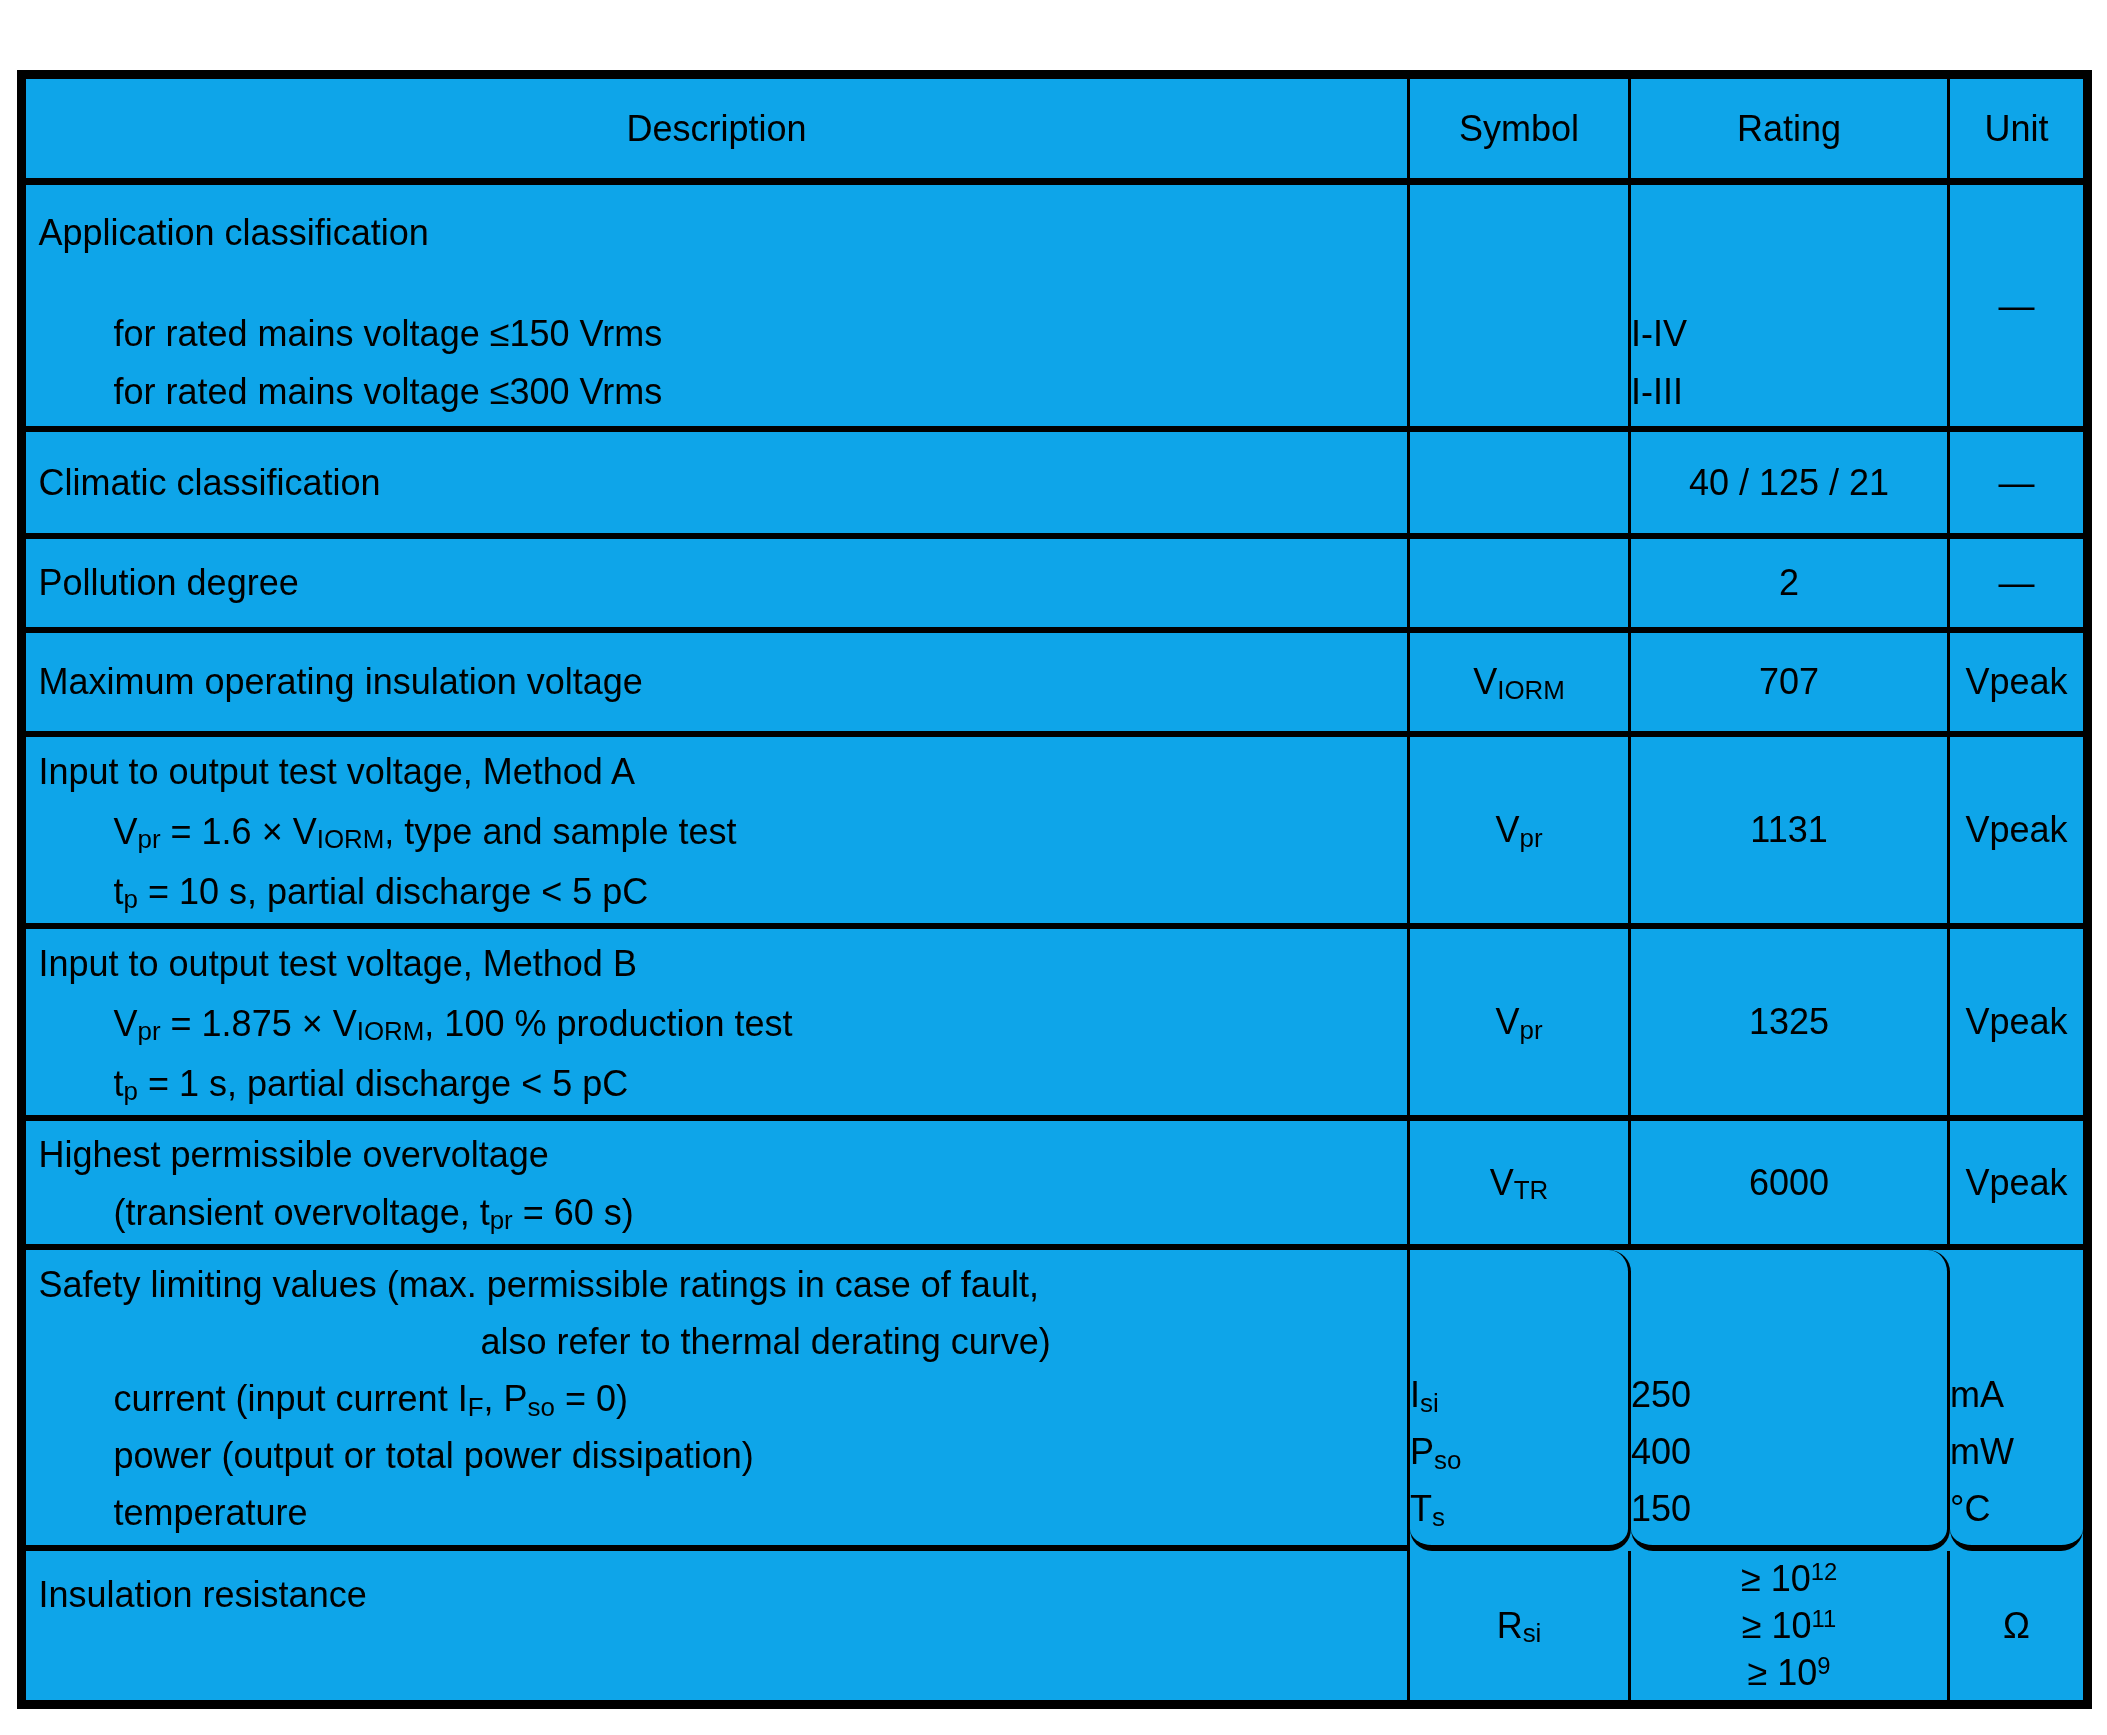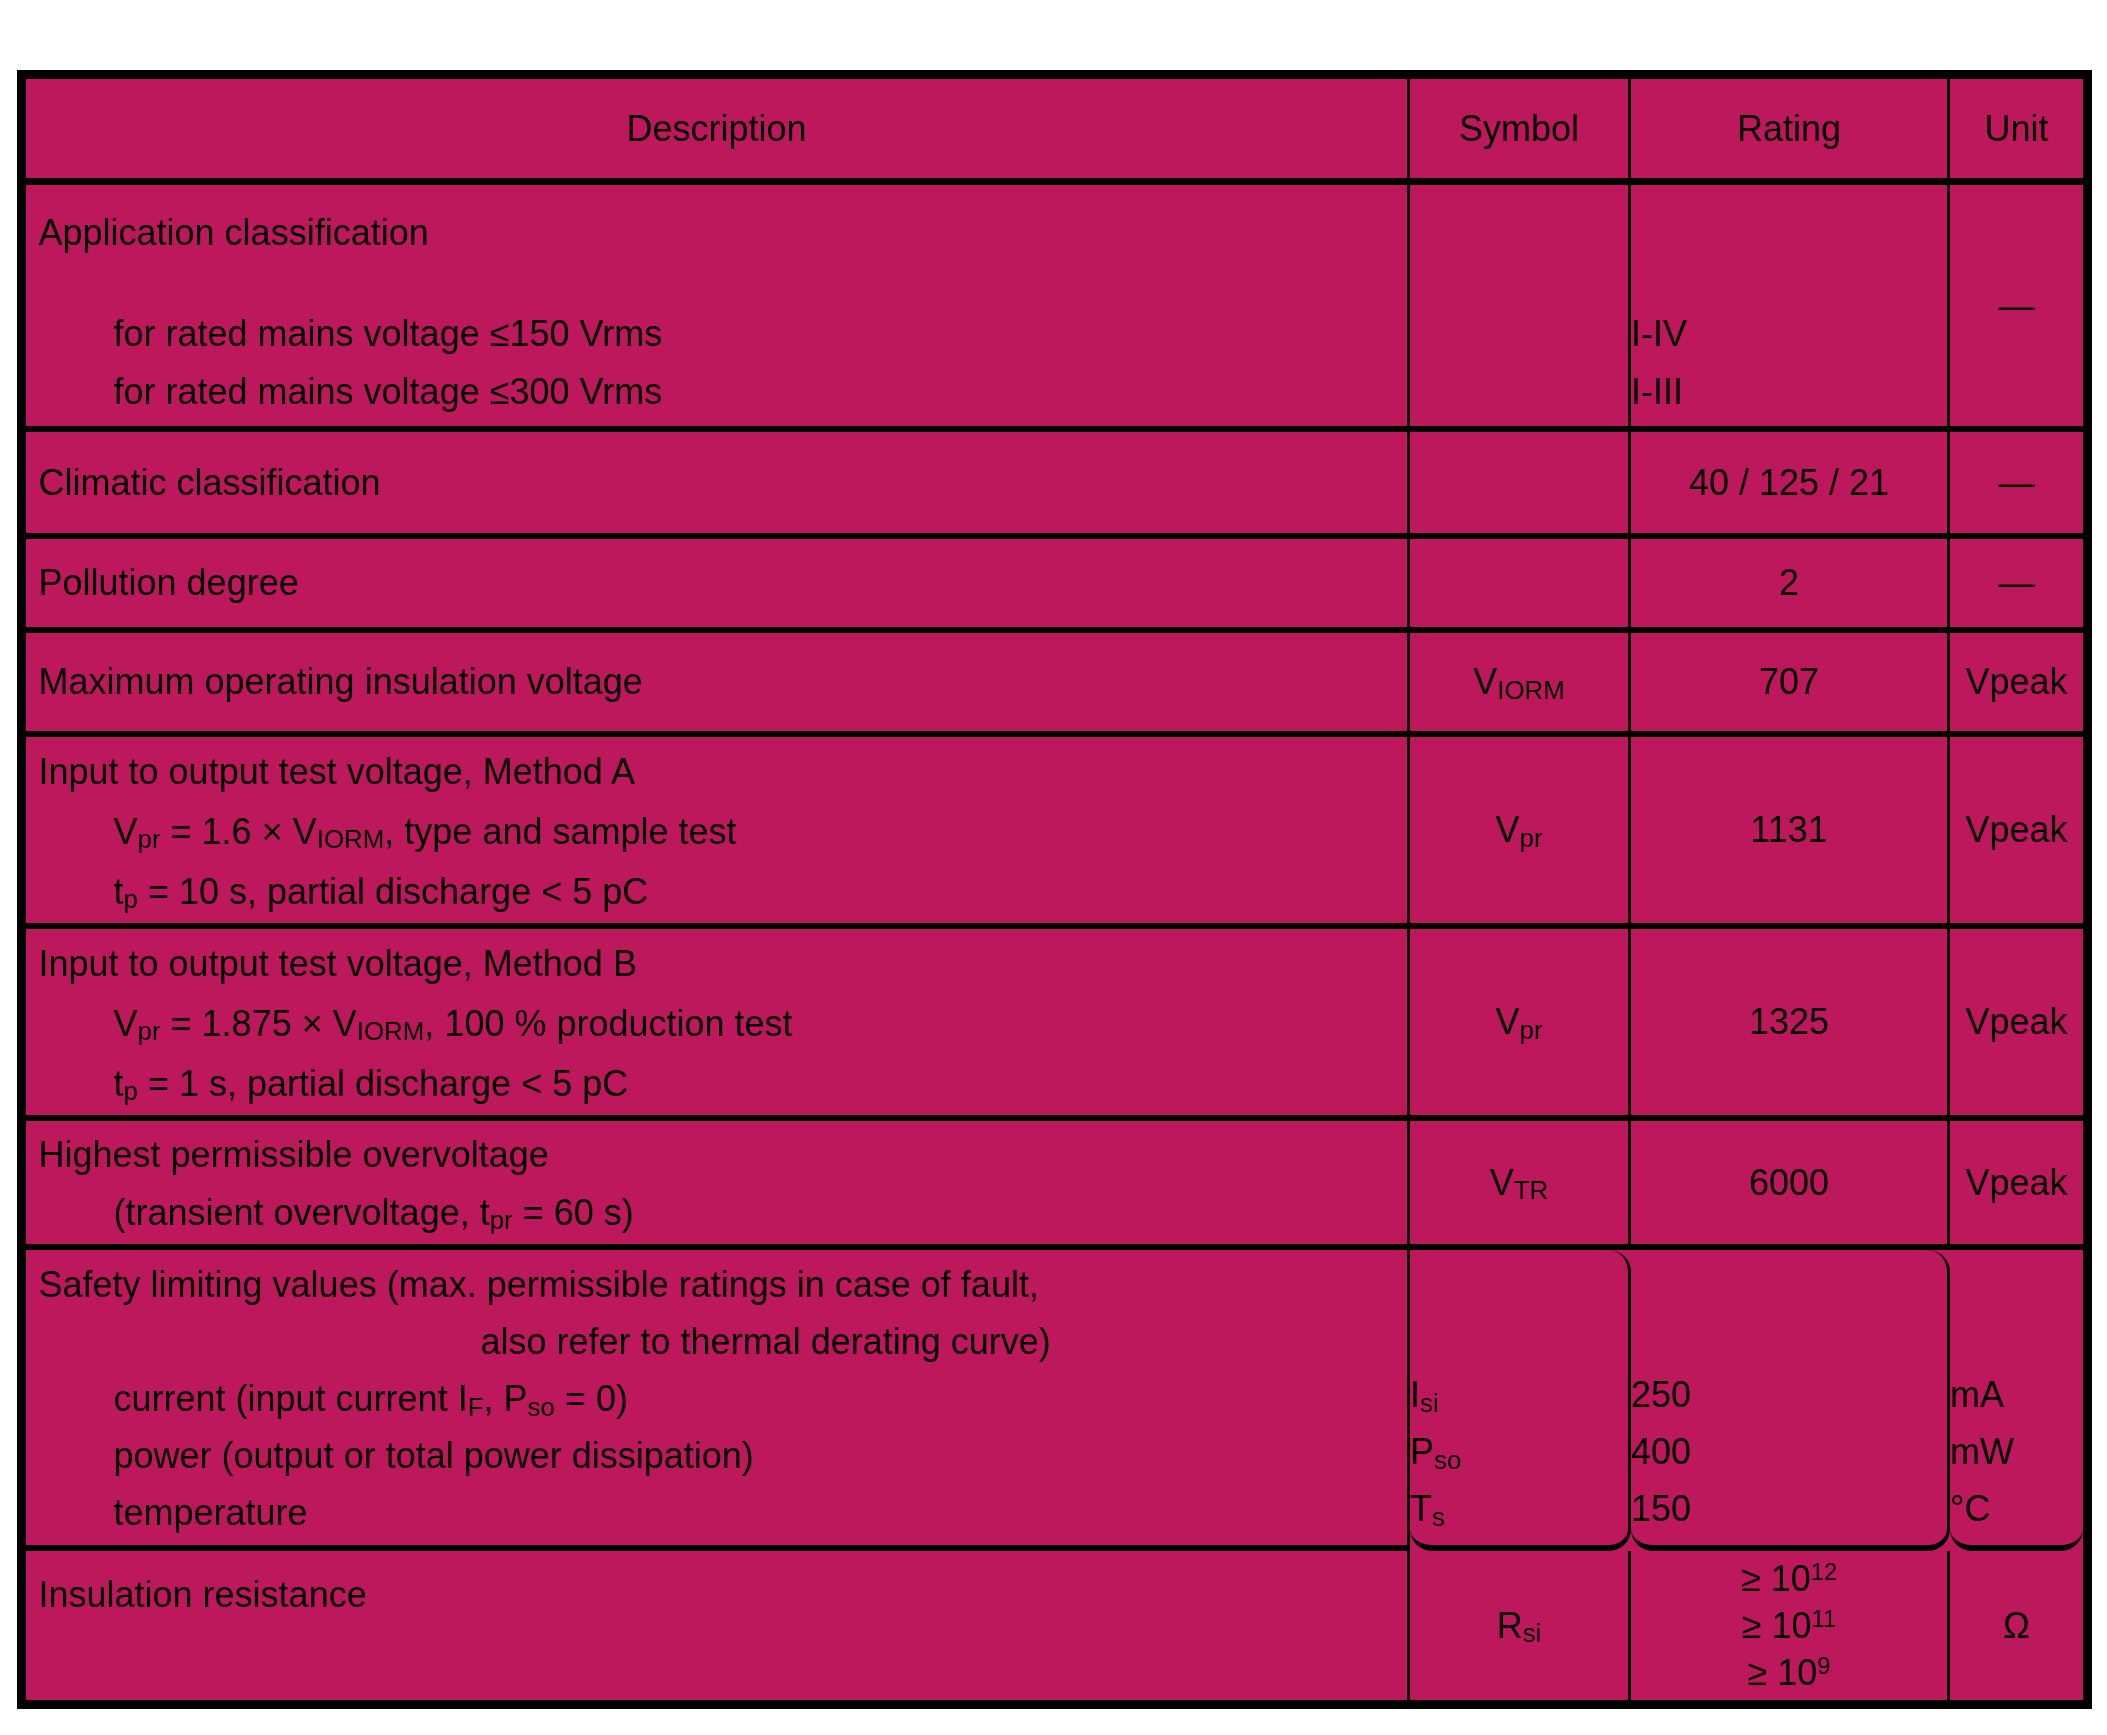--- a/index.html
+++ b/index.html
@@ -8,21 +8,21 @@
     background:#ffffff;
     font-family:"Liberation Sans","DejaVu Sans",sans-serif;
     color:#000;
   }
   .spec-table{
     position:absolute; left:17px; top:70px;
     display:grid;
     grid-template-columns:1384px 221px 319px 133px;
     grid-template-rows:106px 247px 107px 94px 104px 192px 192px 129px 301px 149px;
     border:9.4px solid #000;
-    background:#be185d;
+    background:#0ea5e9;
     font-size:36px;
   }
   .cell{
     box-sizing:border-box;
     border-right:3.9px solid #000;
     border-bottom:6.3px solid #000;
     overflow:hidden;
   }
   .cell.last-col{ border-right:0; }
   .cell.last-row{ border-bottom:0; }

